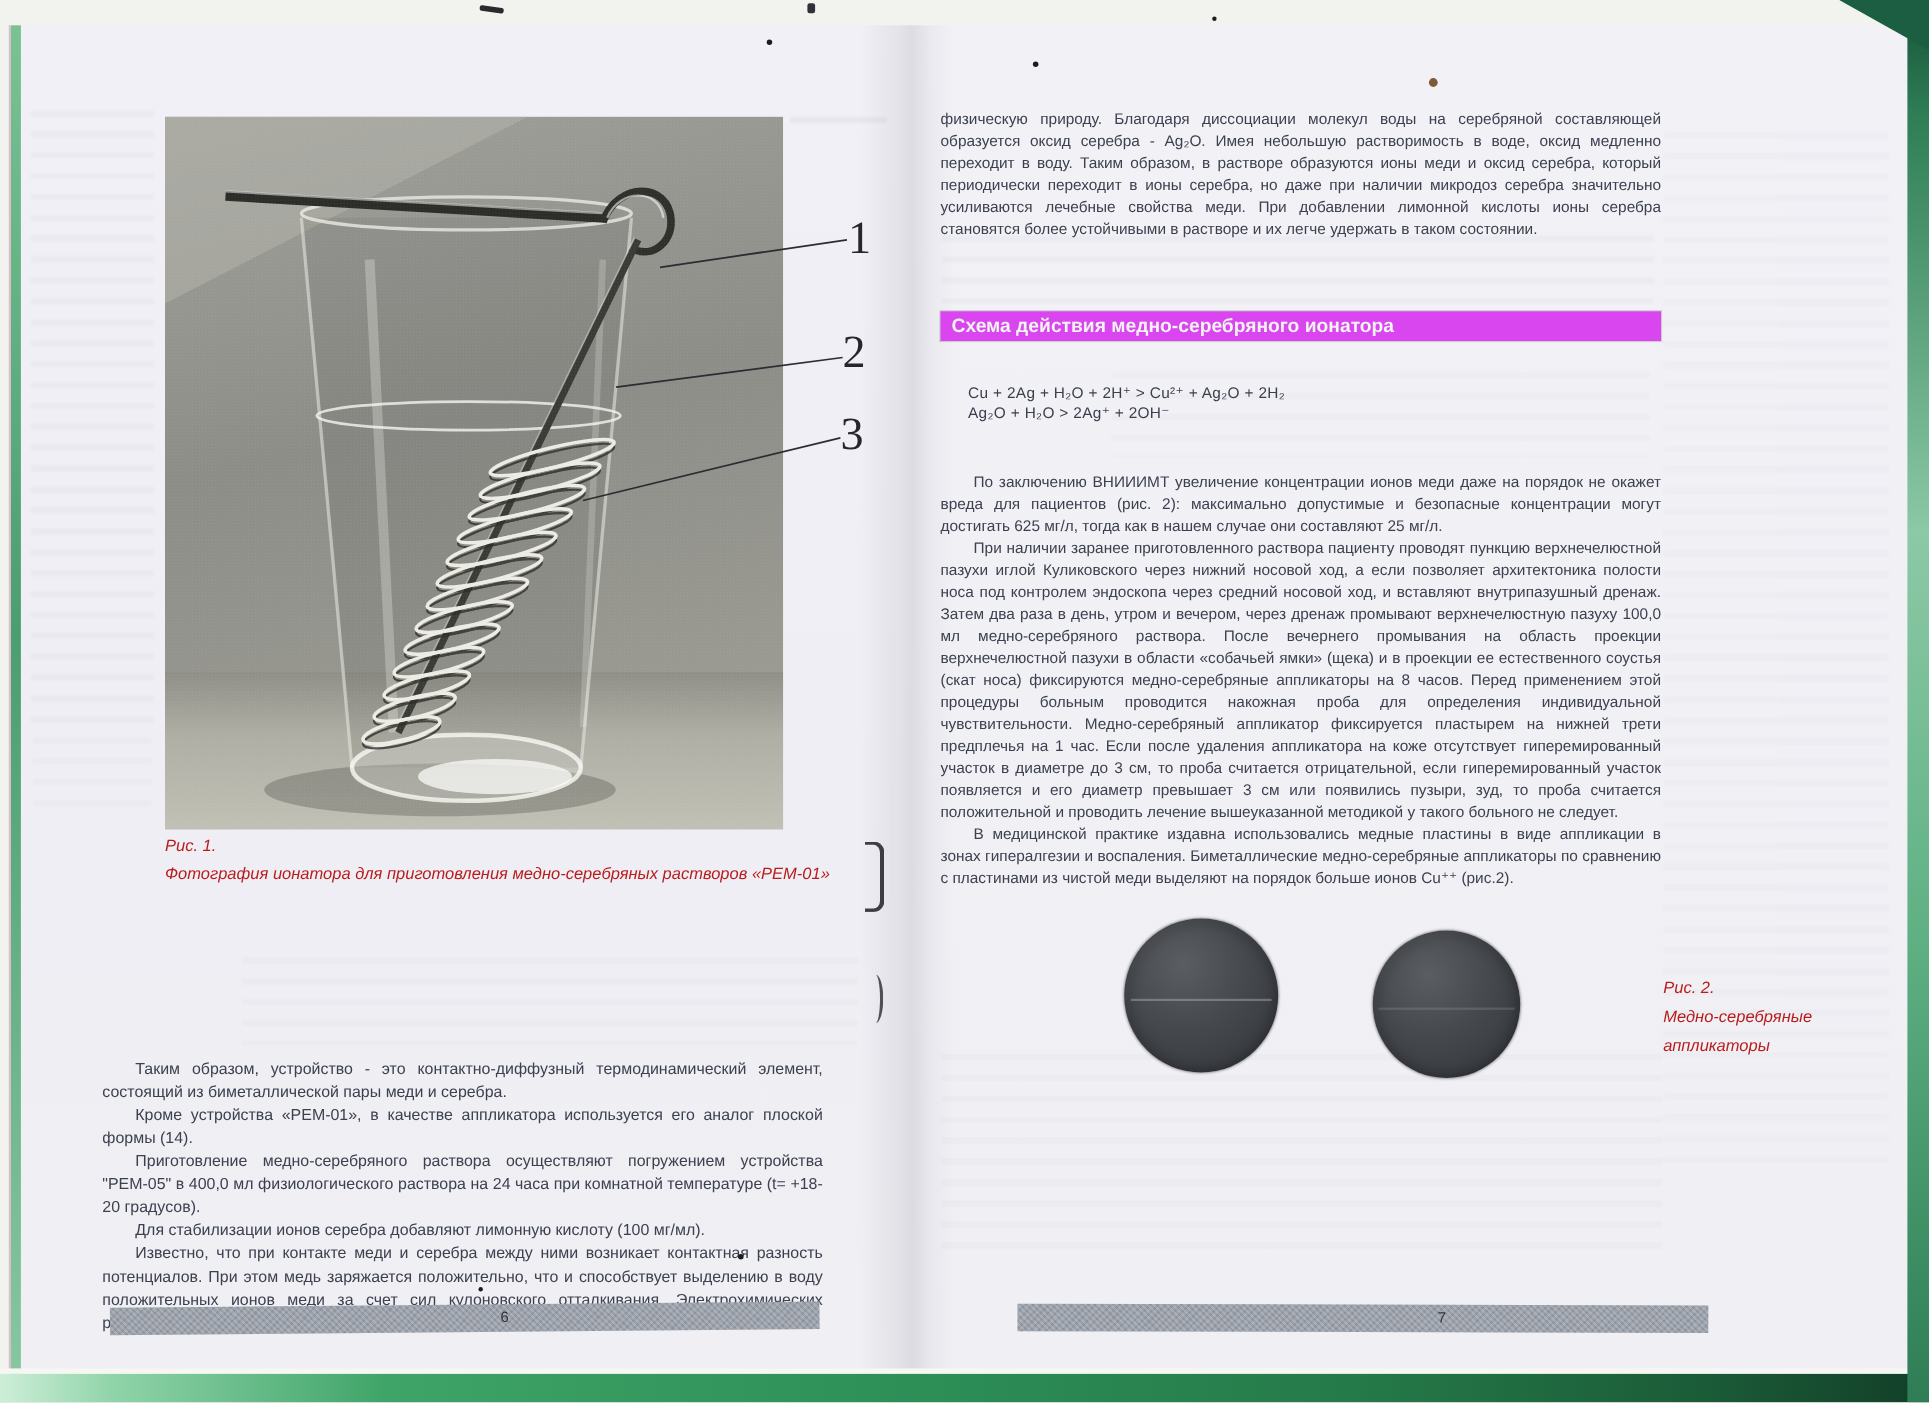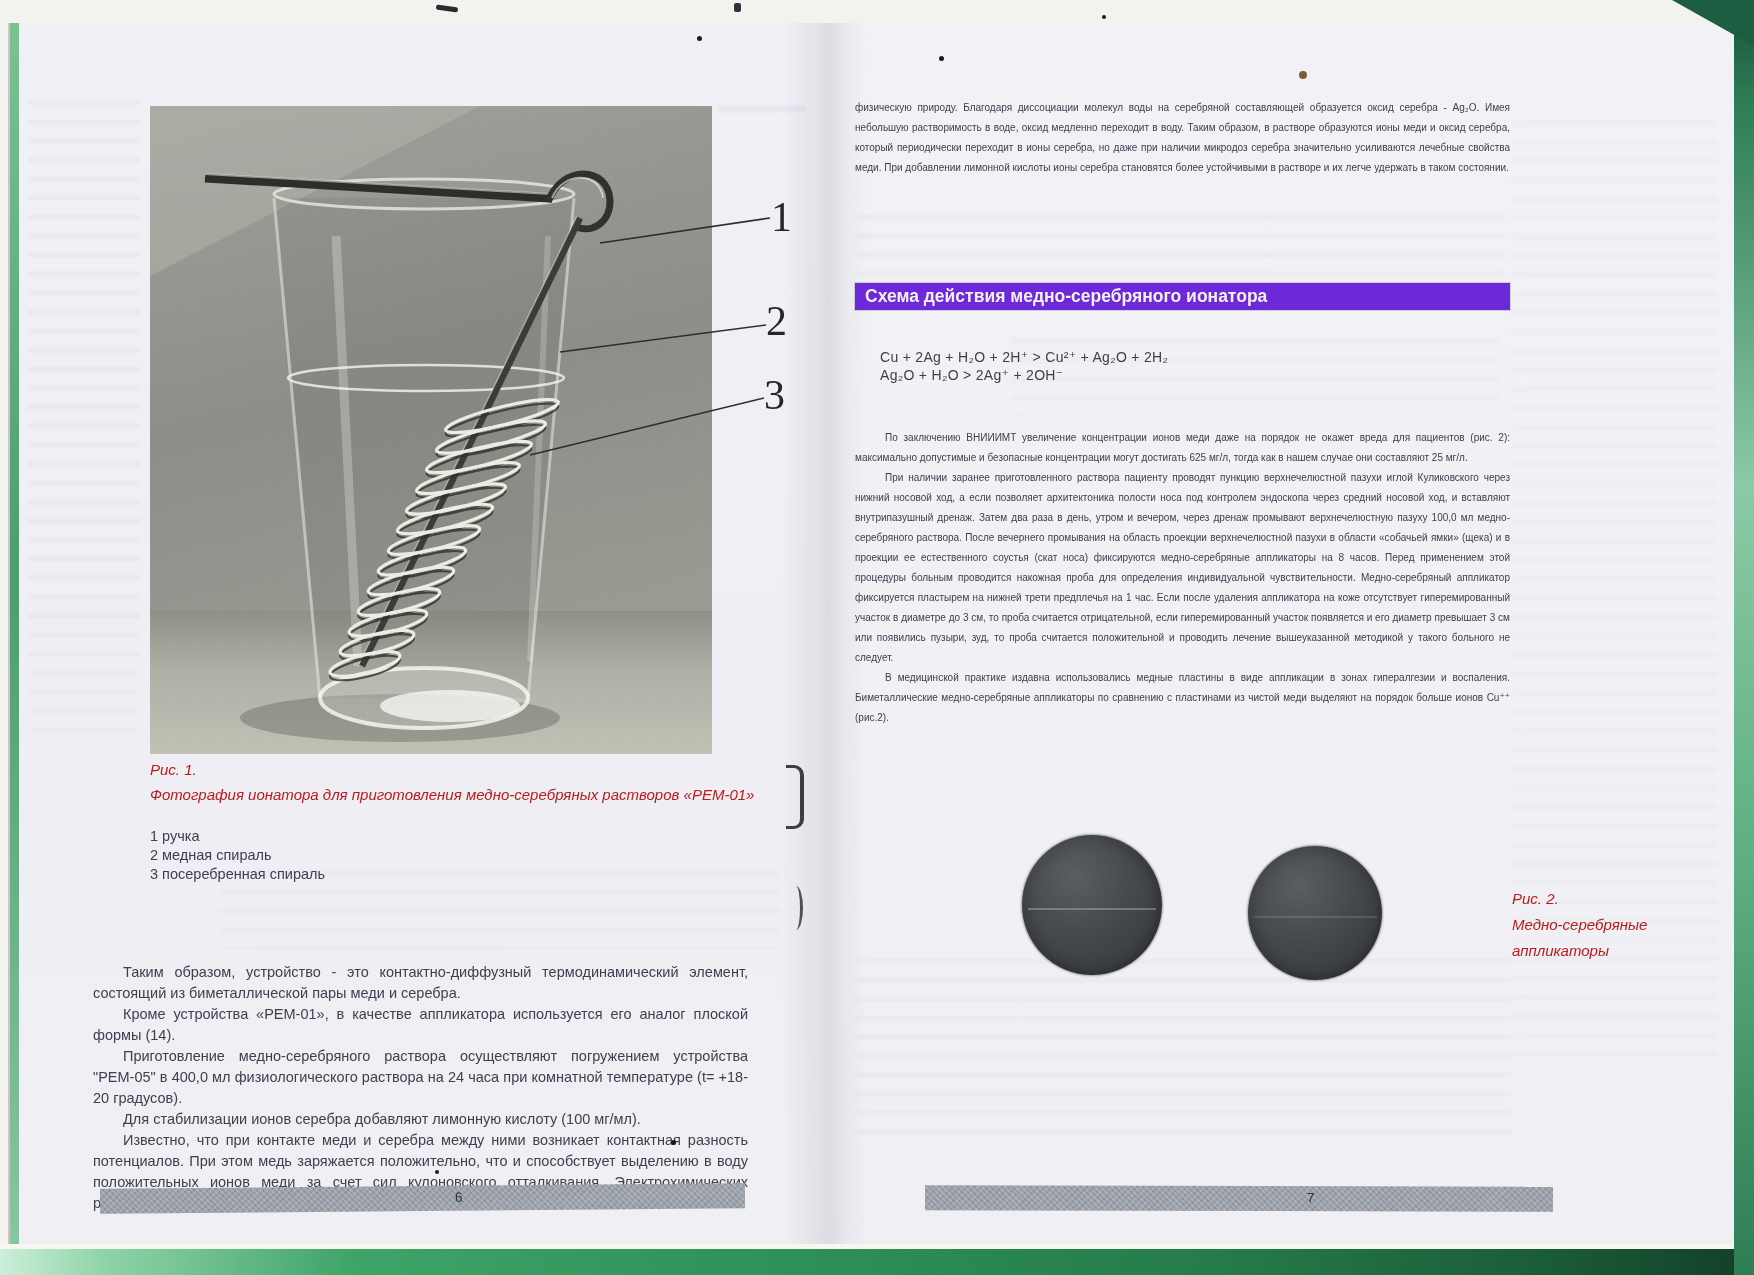--- a/index.html
+++ b/index.html
@@ -18,26 +18,26 @@
              background:linear-gradient(180deg,#79c294 0%,#4b9e6e 45%,#86c7a0 100%);}
   #edge-left-pink{left:8px;top:23px;width:2px;height:1226px;background:#d9bfcc;}
   #edge-bottom{left:0;top:1249px;width:1754px;height:26px;
                background:linear-gradient(90deg,#cdeed8 0%,#8fd3a8 6%,#3fa468 20%,#2e9158 45%,#257a49 70%,#1b5c38 88%,#123f28 100%);}
   #edge-bottom-gap{left:0;top:1244px;width:1754px;height:5px;background:#f6f7f2;}
   #edge-right{left:1734px;top:0;width:20px;height:1275px;
               background:linear-gradient(180deg,#17513a 0%,#2e7d55 8%,#8cc9a6 38%,#5daf82 68%,#2e7d55 100%);}
   #corner-tr{left:1672px;top:0;width:82px;height:46px;background:#1b5e41;
              clip-path:polygon(100% 0,0 0,100% 100%);}
   
-  .body-text{font-size:10px;line-height:20px;text-align:justify;}
+  .body-text{font-size:14px;line-height:20px;text-align:justify;}
   .body-text p{margin:0;text-indent:30px;}
   .body-text p.no-indent{text-indent:0;}
   #left-body{left:93px;top:962px;width:655px;font-size:14.5px;line-height:21px;}
   #right-intro{left:855px;top:98px;width:655px;}
-  #section-bar{left:855px;top:283px;width:645px;height:27px;background:#6d28d9;color:#f2f2f0;
+  #section-bar{left:855px;top:283px;width:645px;height:27px;background:#d946ef;color:#f2f2f0;
                font-size:17.5px;font-weight:bold;line-height:27px;padding-left:10px;
                box-shadow:0 0 0 1px rgba(0,0,0,.15);}
   #formula-intro{left:855px;top:322px;width:655px;font-size:14.5px;font-weight:bold;text-indent:62px;}
   .formula{left:880px;font-size:14px;letter-spacing:.3px;color:#3a3f4c;}
   #right-paras{left:855px;top:428px;width:655px;}
   
   .caption{font-style:italic;font-size:15px;color:#b91c1c;}
   #fig1-cap1{left:150px;top:761px;}
   #fig1-cap2{left:150px;top:786px;width:620px;}
   #fig1-legend{left:150px;top:827px;font-size:14.5px;line-height:19px;color:#3c4150;}
@@ -169,25 +169,20 @@
     <line x1="410" y1="246" x2="616" y2="219" stroke="#2c2c32" stroke-width="1.6"></line>
     <line x1="380" y1="349" x2="614" y2="292" stroke="#2c2c32" stroke-width="1.6"></line>
   </svg>
 
   <div class="abs callout" style="left:771px;top:196px;">1</div>
   <div class="abs callout" style="left:766px;top:300px;">2</div>
   <div class="abs callout" style="left:764px;top:374px;">3</div>
 
   <div id="fig1-cap1" class="abs caption">Рис. 1.</div>
   <div id="fig1-cap2" class="abs caption">Фотография ионатора для приготовления медно-серебряных растворов «РЕМ-01»</div>
-  <div id="fig1-legend" class="abs">
-    <div>1 ручка</div>
-    <div>2 медная спираль</div>
-    <div>3 посеребренная спираль</div>
-  </div>
 
   <div id="left-body" class="abs body-text">
     <p>Таким образом, устройство - это контактно-диффузный термодинамический элемент, состоящий из биметаллической пары меди и серебра.</p>
     <p>Кроме устройства «РЕМ-01», в качестве аппликатора используется его аналог плоской формы (14).</p>
     <p>Приготовление медно-серебряного раствора осуществляют погружением устройства "РЕМ-05" в 400,0 мл физиологического раствора на 24 часа при комнатной температуре (t= +18-20 градусов).</p>
     <p>Для стабилизации ионов серебра добавляют лимонную кислоту (100 мг/мл).</p>
     <p>Известно, что при контакте меди и серебра между ними возникает контактная разность потенциалов. При этом медь заряжается положительно, что и способствует выделению в воду положительных ионов меди за счет сил кулоновского отталкивания. Электрохимических реакций здесь нет. Явление имеет чисто</p>
   </div>
 
   <div id="footer-left" class="abs footer-bar">

